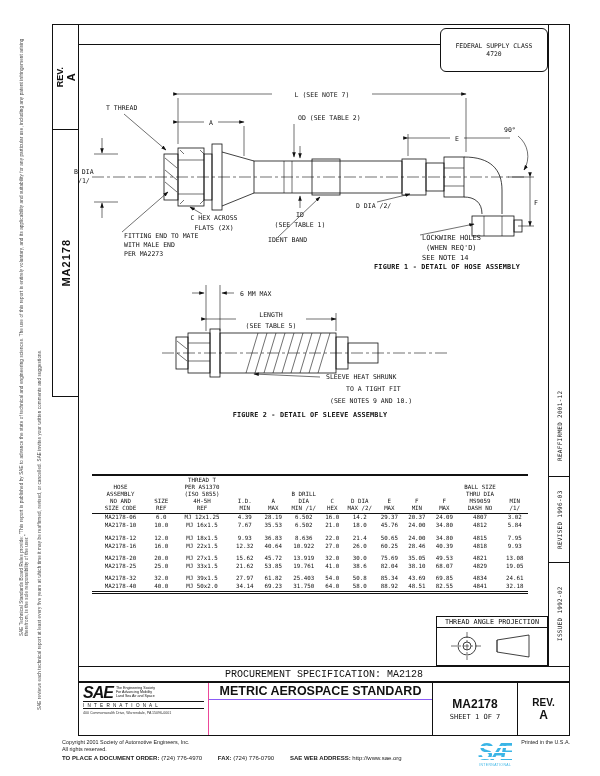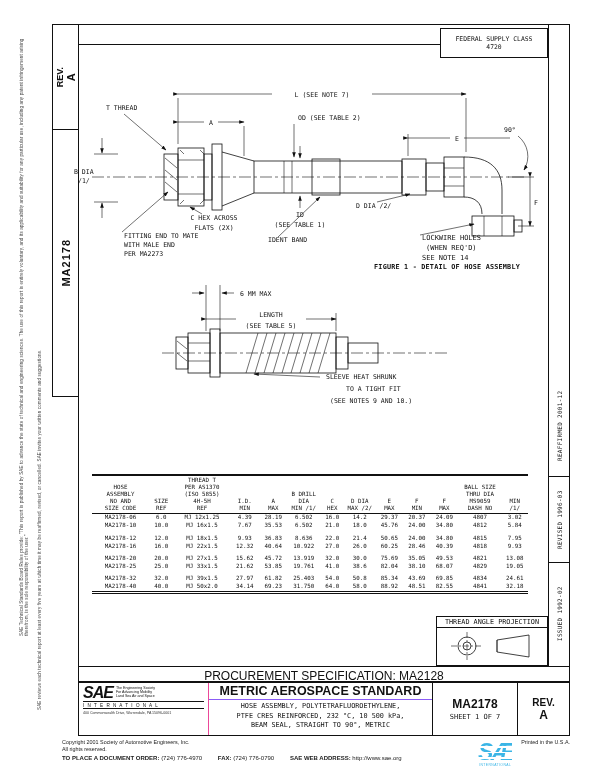--- a/index.html
+++ b/index.html
@@ -47,21 +47,21 @@
   </div>
 
   <div class="abs line" style="left:548px;top:24px;width:1px;height:642px;"></div>
   <div class="abs vtext dates center" style="left:550px;top:378px;height:96px;width:18px;">REAFFIRMED 2001-12</div>
   <div class="abs line" style="left:549px;top:476px;width:20px;height:1px;"></div>
   <div class="abs vtext dates center" style="left:550px;top:480px;height:80px;width:18px;">REVISED 1996-03</div>
   <div class="abs line" style="left:549px;top:562px;width:20px;height:1px;"></div>
   <div class="abs vtext dates center" style="left:550px;top:566px;height:96px;width:18px;">ISSUED 1992-02</div>
 
   <div class="abs line" style="left:79px;top:44px;width:361px;height:1px;"></div>
-  <div class="abs box" style="left:440px;top:28px;width:108px;height:30px;background:#fff;">
+  <div class="abs box" style="left:440px;top:28px;width:108px;height:44px;background:#fff;border-radius:6px;">
     <div class="center" style="flex-direction:column;height:100%;font-size:6.4px;font-family:'DejaVu Sans Mono',monospace;">
       <div>FEDERAL SUPPLY CLASS</div>
       <div>4720</div>
     </div>
   </div>
 
   <svg class="abs" style="left:72px;top:80px;" width="470" height="182" viewBox="0 0 470 182">
     <defs>
       <marker id="ah1" markerWidth="9" markerHeight="8" refX="8" refY="4" orient="auto">
         <path d="M0,1 L9,4 L0,7 z" fill="#111"></path>
@@ -179,20 +179,21 @@
     <path class="thin" d="M56,38 H186" marker-start="url(#ah2)" marker-end="url(#ah2)"></path>
     <rect x="86" y="28" width="70" height="22" fill="#fff"></rect>
     <text x="121" y="36" font-size="6.5" text-anchor="middle">LENGTH</text>
     <text x="121" y="47" font-size="6.5" text-anchor="middle">(SEE TABLE 5)</text>
 
     <path class="thin" d="M170,96 L104,93" marker-end="url(#ah2)"></path>
     <text x="176" y="98" font-size="6.5">SLEEVE HEAT SHRUNK</text>
     <text x="196" y="110" font-size="6.5">TO A TIGHT FIT</text>
     <text x="180" y="122" font-size="6.5">(SEE NOTES 9 AND 10.)</text>
   </svg>
+  <div class="abs cap" style="left:100px;top:411px;width:420px;text-align:center;">FIGURE 2 - DETAIL OF SLEEVE ASSEMBLY</div>
 
   <div class="abs" id="tblwrap" style="left:92px;top:474px;width:436px;">
     <table id="tbl">
       <colgroup>
         <col style="width:56px">
           <col style="width:24px">
           <col style="width:56px">
         <col style="width:28px">
           <col style="width:28px">
           <col style="width:32px">
@@ -372,45 +373,40 @@
     <svg width="110" height="36" viewBox="0 0 110 36">
       <circle class="s" cx="30" cy="18" r="9"></circle>
       <circle class="s" cx="30" cy="18" r="4"></circle>
       <path class="thin" stroke-dasharray="6 2 2 2" d="M30,4 V32 M14,18 H46"></path>
       <path class="s" d="M60,12 L92,7 L92,29 L60,24 z"></path>
       <path class="thin" d="M60,12 V24"></path>
     </svg>
   </div>
 
   <div class="abs" style="left:78px;top:666px;width:492px;height:16px;border:1px solid #111;box-sizing:border-box;display:flex;">
-    <div style="flex:1;font-size:12px;padding:2px 3px;text-align:center;font-family:Liberation Sans, sans-serif;">PROCUREMENT SPECIFICATION: MA2128</div>
+    <div style="flex:1;font-size:10px;padding:2px 3px;text-align:center;font-family:Liberation Mono, monospace;">PROCUREMENT SPECIFICATION: MA2128</div>
   </div>
 
   <div class="abs" style="left:78px;top:682px;width:492px;height:54px;border:1.5px solid #111;box-sizing:border-box;display:flex;">
 
     <div style="flex:0 0 130px;border-right:1px solid #ec4899;padding:3px 4px;box-sizing:border-box;">
       <div style="display:flex;align-items:flex-start;">
         <div style="font-size:16px;font-weight:900;font-style:italic;letter-spacing:-1px;line-height:0.9;">SAE</div>
         <div style="font-size:3.6px;margin-left:3px;line-height:1.15;">
           <div>The Engineering Society</div>
           <div>For Advancing Mobility</div>
           <div>Land Sea Air and Space</div>
         </div>
       </div>
       <div style="font-size:4.6px;letter-spacing:1px;border-top:0.5px solid #111;border-bottom:0.5px solid #111;margin-top:1px;padding:0.5px 0;">I N T E R N A T I O N A L</div>
       <div style="font-size:3.6px;margin-top:2px;color:#333;">400 Commonwealth Drive, Warrendale, PA 15096-0001</div>
     </div>
 
     <div style="flex:0 0 224px;border-right:1px solid #111;box-sizing:border-box;text-align:center;">
       <div style="font-size:12.5px;font-weight:bold;border-bottom:1px solid #8b5cf6;padding:1px 0;">METRIC AEROSPACE STANDARD</div>
-      <div style="font-size:6.8px;line-height:1.4;padding-top:2px;font-family:'DejaVu Sans Mono',monospace;">
-        <div>HOSE ASSEMBLY, POLYTETRAFLUOROETHYLENE,</div>
-        <div>PTFE CRES REINFORCED, 232 °C, 10 500 kPa,</div>
-        <div>BEAM SEAL, STRAIGHT TO 90°, METRIC</div>
-      </div>
     </div>
 
     <div style="flex:0 0 85px;border-right:1px solid #111;box-sizing:border-box;" class="center">
       <div style="text-align:center;">
         <div style="font-size:12px;font-weight:bold;">MA2178</div>
         <div style="font-size:7px;margin-top:2px;font-family:'DejaVu Sans Mono',monospace;">SHEET 1 OF 7</div>
       </div>
     </div>
 
     <div style="flex:1;" class="center">

